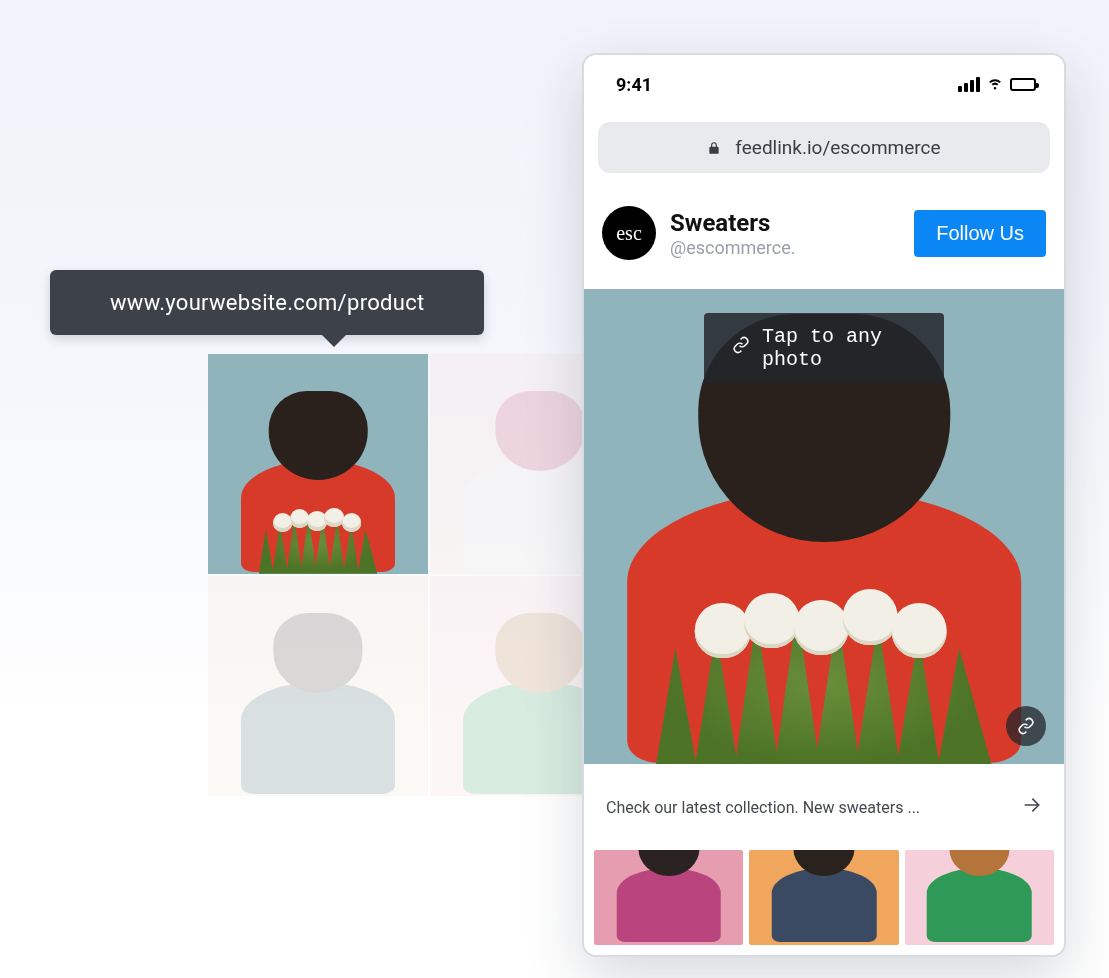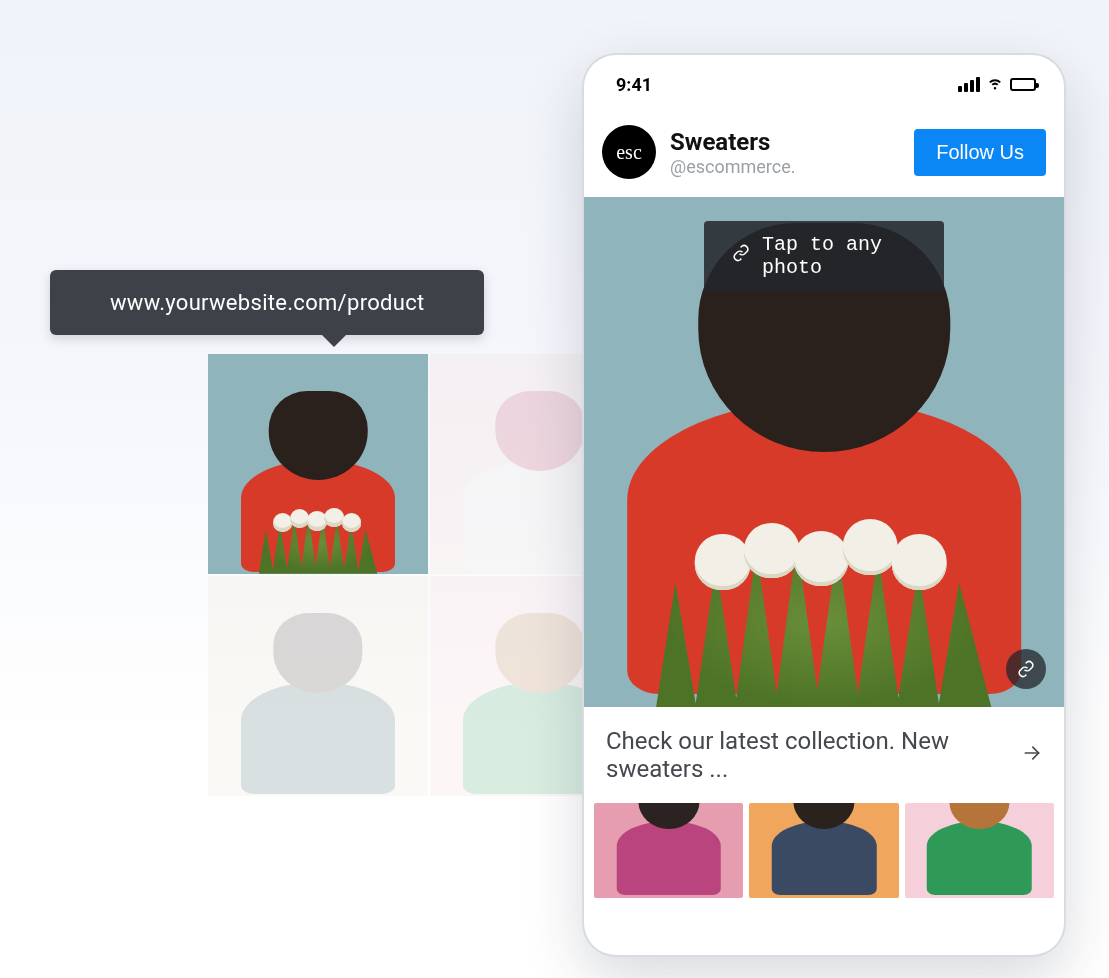--- a/index.html
+++ b/index.html
@@ -59,25 +59,26 @@
     .thumb.faded { opacity: 0.18; }
 
     
     .phone {
       position: absolute;
       right: 45px;
       top: 55px;
       width: 480px;
       height: 900px;
       background: #fff;
-      border-radius: 32px;
+      border-radius: 12px;
       box-shadow: 0 0 0 2px #d8dbe2, 0 22px 60px rgba(30,40,60,0.18);
       overflow: hidden;
       display: flex;
       flex-direction: column;
+      gap: 11px;
     }
 
     .status-bar {
       display: flex;
       justify-content: space-between;
       align-items: center;
       padding: 18px 28px 8px 32px;
       font-size: 18px;
       font-weight: 700;
     }
@@ -144,21 +145,21 @@
     .link-chip {
       position:absolute; right:18px; bottom:18px;
       width:40px; height:40px; border-radius:50%;
       background: rgba(35,38,43,0.75);
       display:flex; align-items:center; justify-content:center;
     }
     .link-chip svg, .tap-pill svg { width:18px; height:18px; }
 
     .caption-row {
       display:flex; align-items:center; justify-content:space-between;
-      padding: 20px 22px; font-size:24px; color:#45484e;
+      padding: 20px 22px; font-size:16px; color:#45484e;
     }
     .arrow-icon svg{ width:20px; height:20px; }
 
     .thumbs-row {
       display:flex; gap:6px; padding: 0 10px 10px 10px;
     }
     .thumbs-row .mini {
       flex:1; height:95px; border-radius:2px; position:relative; overflow:hidden;
     }
 
@@ -254,20 +255,28 @@
         </span>
       <span class="wifi">
         <svg viewBox="0 0 24 24" fill="#000">
             <path d="M12 18.5a1.7 1.7 0 100 3.4 1.7 1.7 0 000-3.4zm-4.6-3.7a7 7 0 019.2 0l-1.9 1.9a4.3 4.3 0 00-5.4 0l-1.9-1.9zm-3.3-3.3a11.7 11.7 0 0115.8 0l-1.9 1.9a9 9 0 00-12 0l-1.9-1.9z"></path>
           </svg>
       </span>
       <span class="battery"><span class="battery-fill"></span></span>
     </div>
   </div>
 
+  <div class="address-bar">
+    <span class="lock-icon">
+      <svg viewBox="0 0 24 24" fill="#3a3d42">
+          <path d="M12 2a5 5 0 00-5 5v3H6a2 2 0 00-2 2v8a2 2 0 002 2h12a2 2 0 002-2v-8a2 2 0 00-2-2h-1V7a5 5 0 00-5-5zm-3 5a3 3 0 116 0v3H9V7z"></path>
+        </svg>
+    </span>
+    <span>feedlink.io/escommerce</span>
+  </div>
 
   <div class="profile-row">
     <div class="avatar">
       <span>esc</span>
     </div>
     <div class="profile-text">
       <div class="profile-name">Sweaters</div>
       <div class="profile-handle">@escommerce.</div>
     </div>
     <button class="follow-btn">Follow Us</button>

